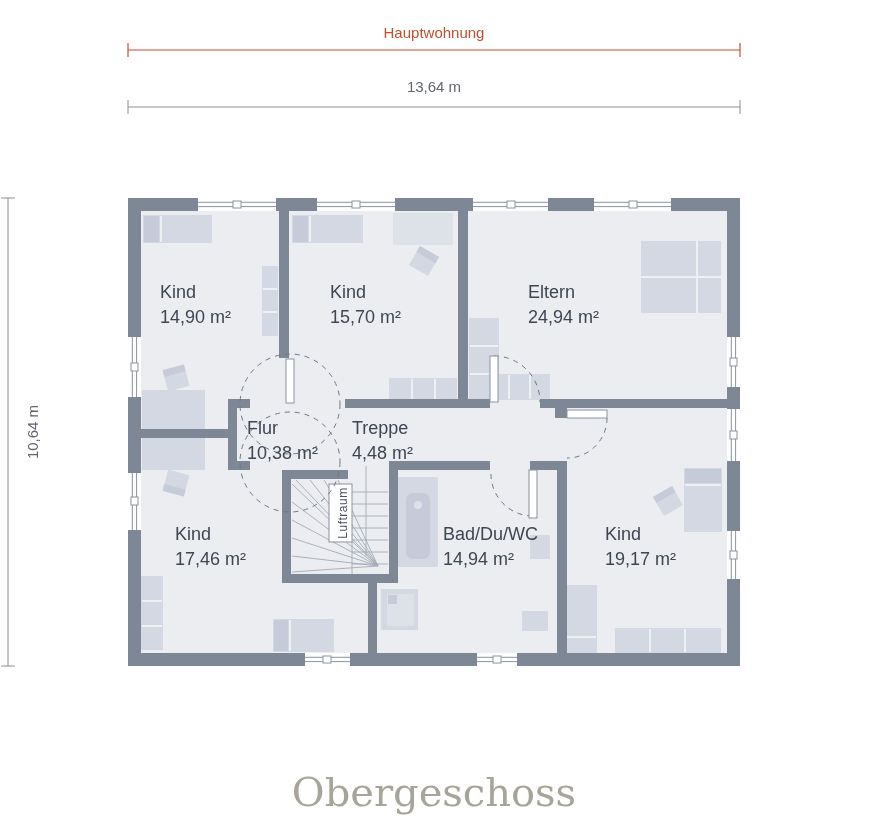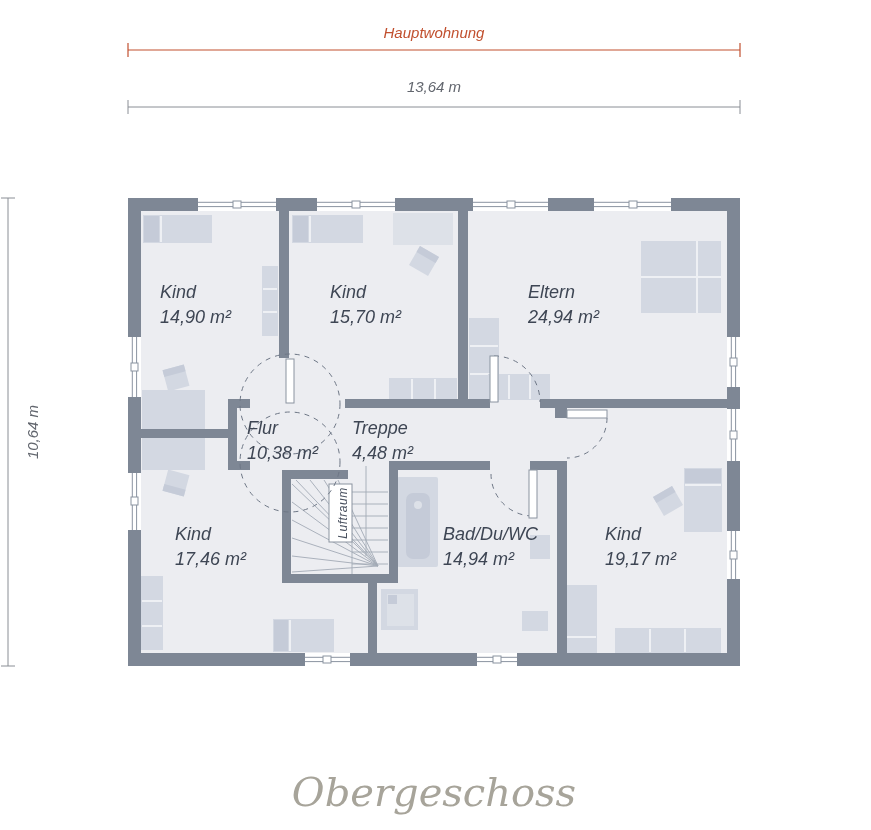--- a/index.html
+++ b/index.html
@@ -1,16 +1,16 @@
 <!DOCTYPE html>
 <html><head>
 <meta charset="utf-8">
 <style>
   html,body{margin:0;padding:0;background:#ffffff;}
-  .stage{position:relative;width:871px;height:830px;background:#ffffff;overflow:hidden;font-style:italic;}
+  .stage{position:relative;width:871px;height:830px;background:#ffffff;overflow:hidden;}
   svg{position:absolute;left:0;top:0;}
   text{font-family:"Liberation Sans",sans-serif;}
   .room-name,.room-area{font-size:18px;fill:#3e4654;}
   .dim-text{font-size:15px;fill:#62666e;}
   .dim-text-accent{font-size:15px;fill:#c1502f;}
   .luftraum-text{font-size:12px;fill:#4a5260;letter-spacing:0.5px;}
   .floor-title{font-family:"DejaVu Serif","Liberation Serif",serif;font-size:40px;fill:#a7a49a;}
   .wall{fill:#7e8795;}
   .furn{fill:#d3d8e2;}
   .furn-dark{fill:#c5cbd8;}

